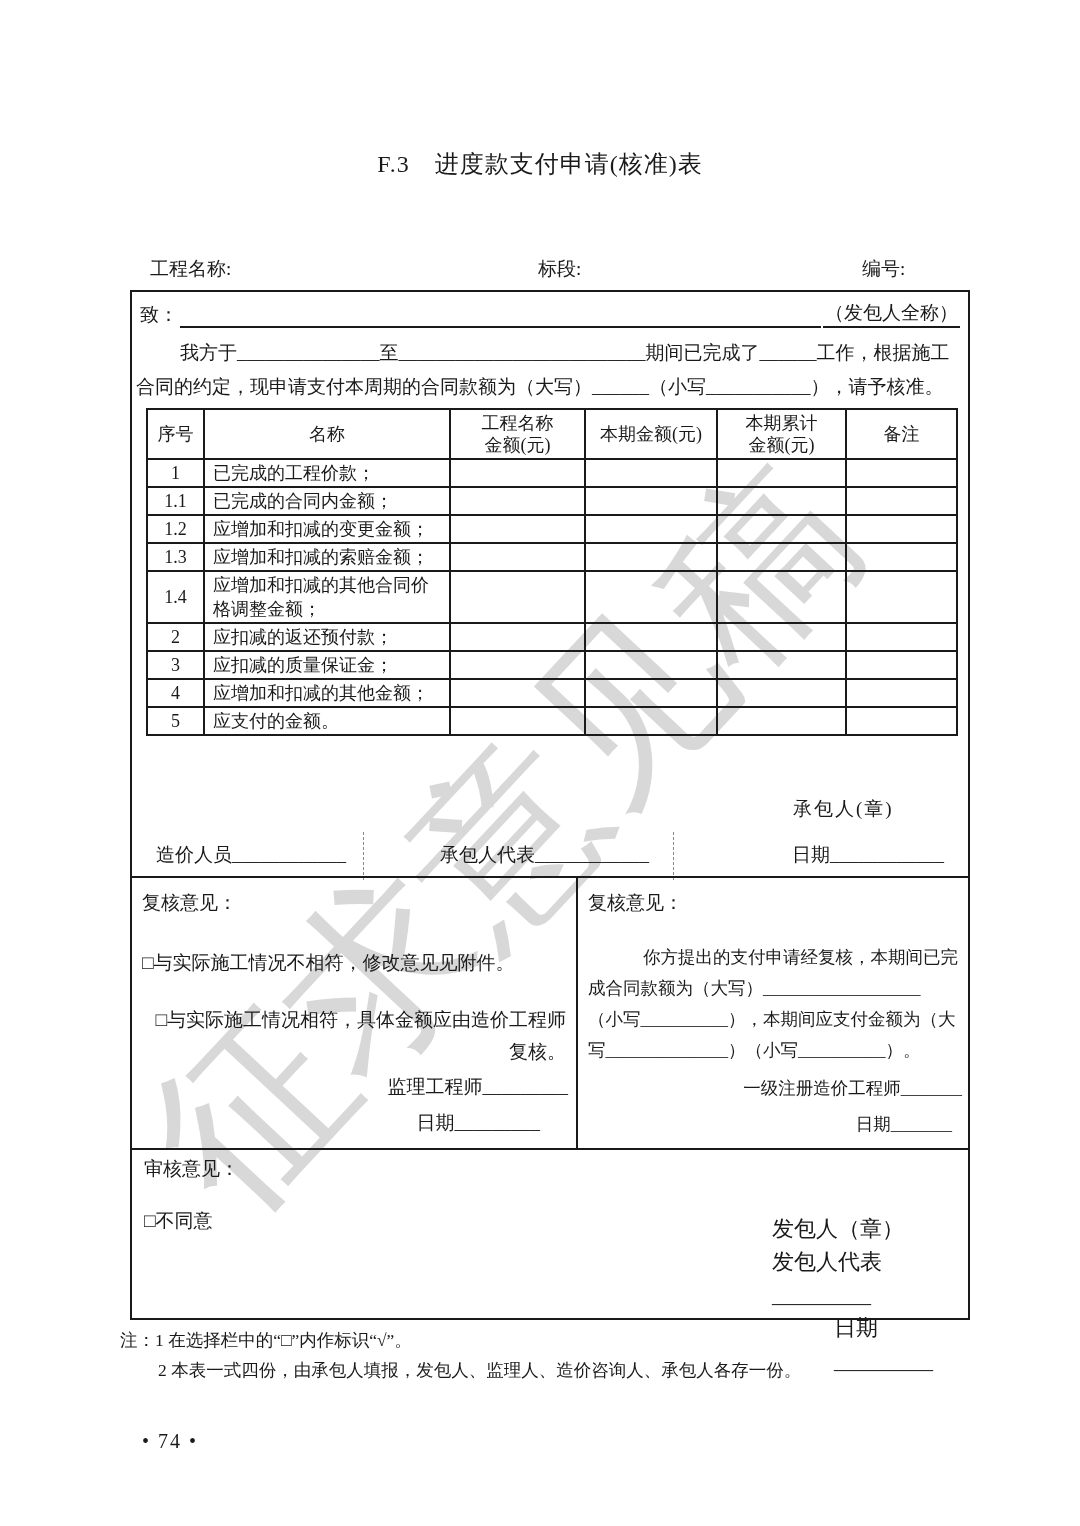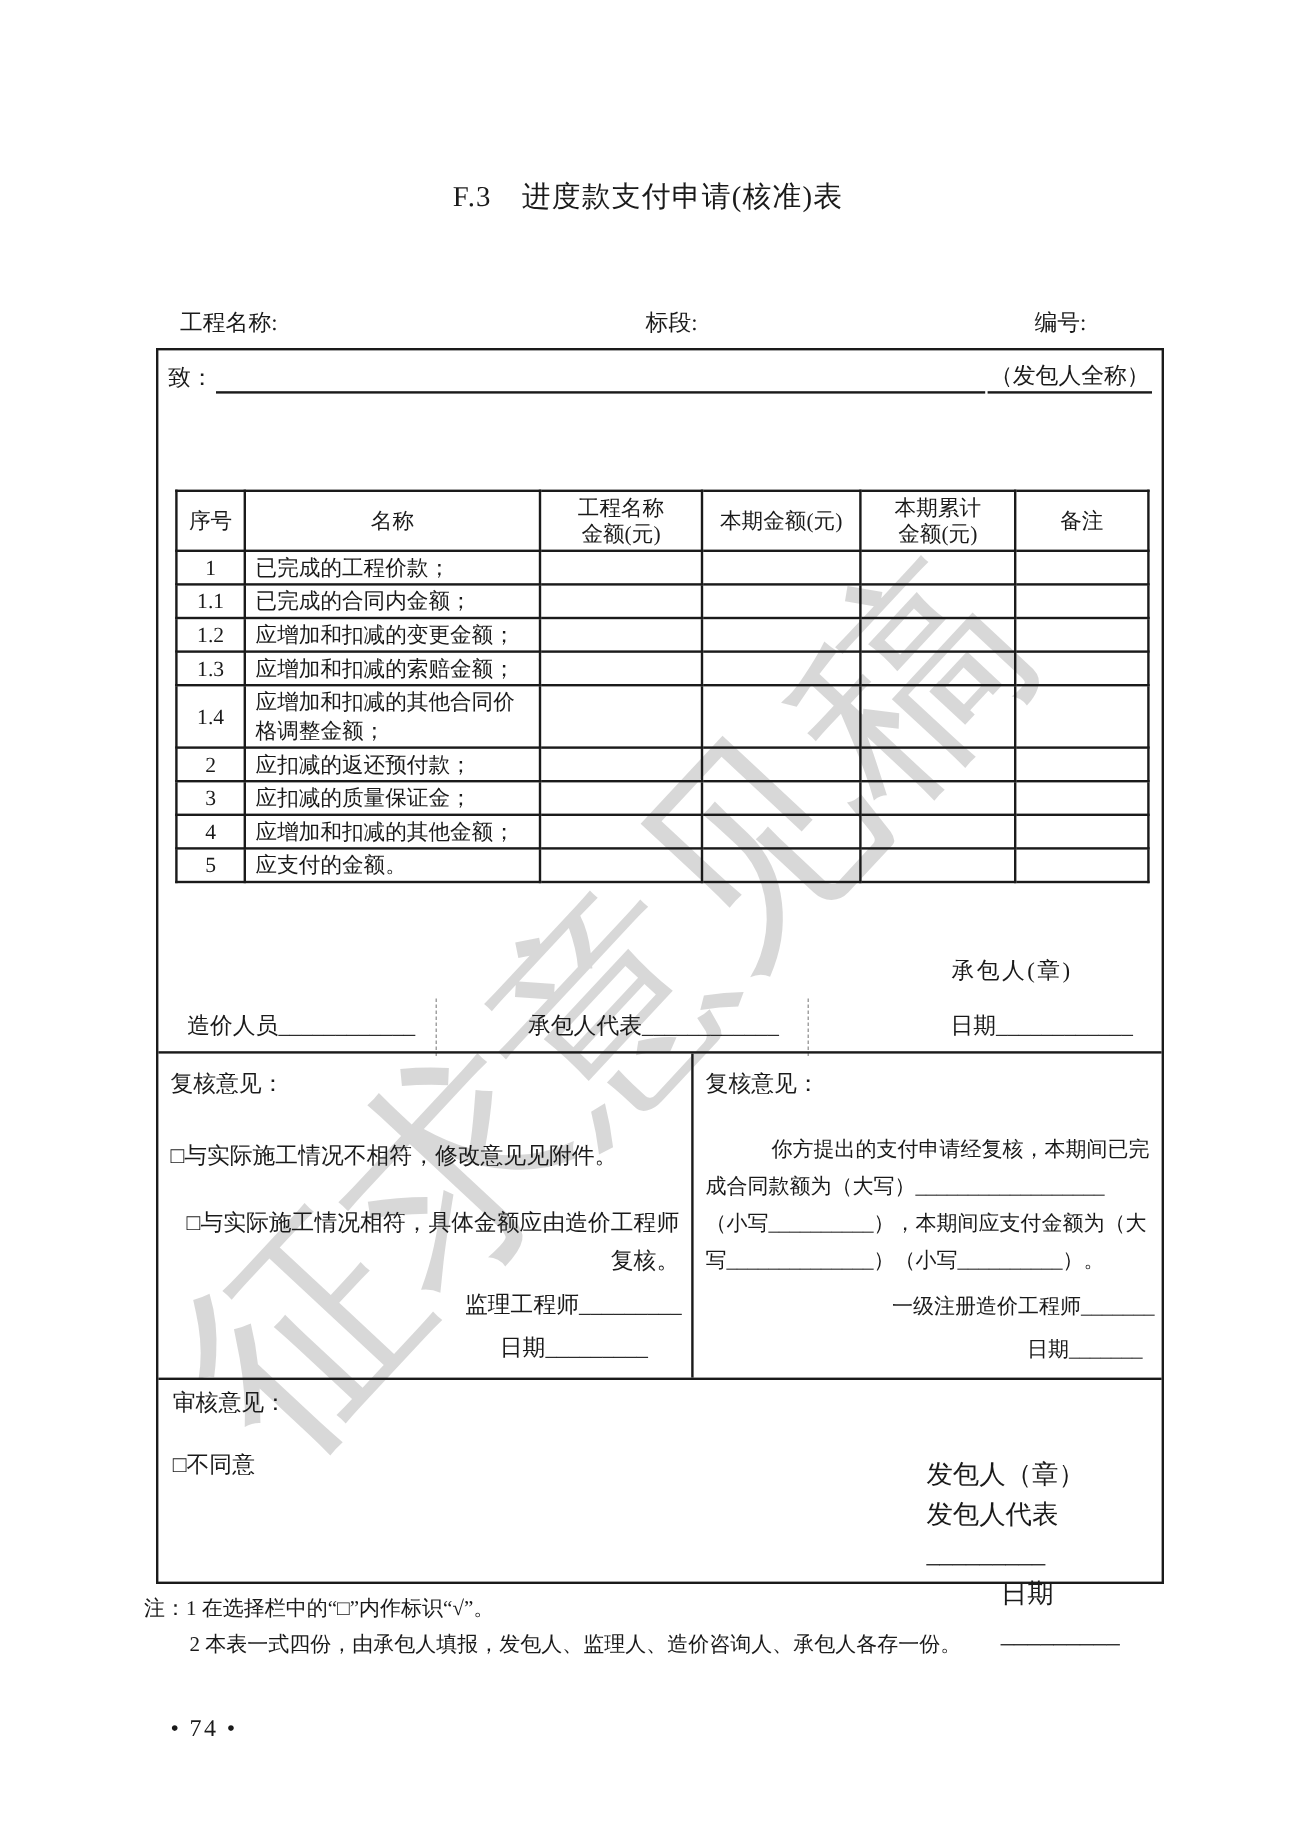--- a/index.html
+++ b/index.html
@@ -87,20 +87,24 @@
   <span class="meta-label meta-number">编号:</span>
 
   <div class="outer-box">
 
     <div class="to-line">
       <span>致：</span>
       <span class="fill"></span>
       <span class="hint">（发包人全称）</span>
     </div>
 
+    <div class="intro">
+      <div class="l1">我方于_______________至__________________________期间已完成了______工作，根据施工</div>
+      <div class="l2">合同的约定，现申请支付本周期的合同款额为（大写）______（小写___________），请予核准。</div>
+    </div>
 
     <table class="pay">
       <colgroup>
         <col class="c0">
           <col class="c1">
           <col class="c2">
           <col class="c3">
           <col class="c4">
           <col class="c5">
       </colgroup>

